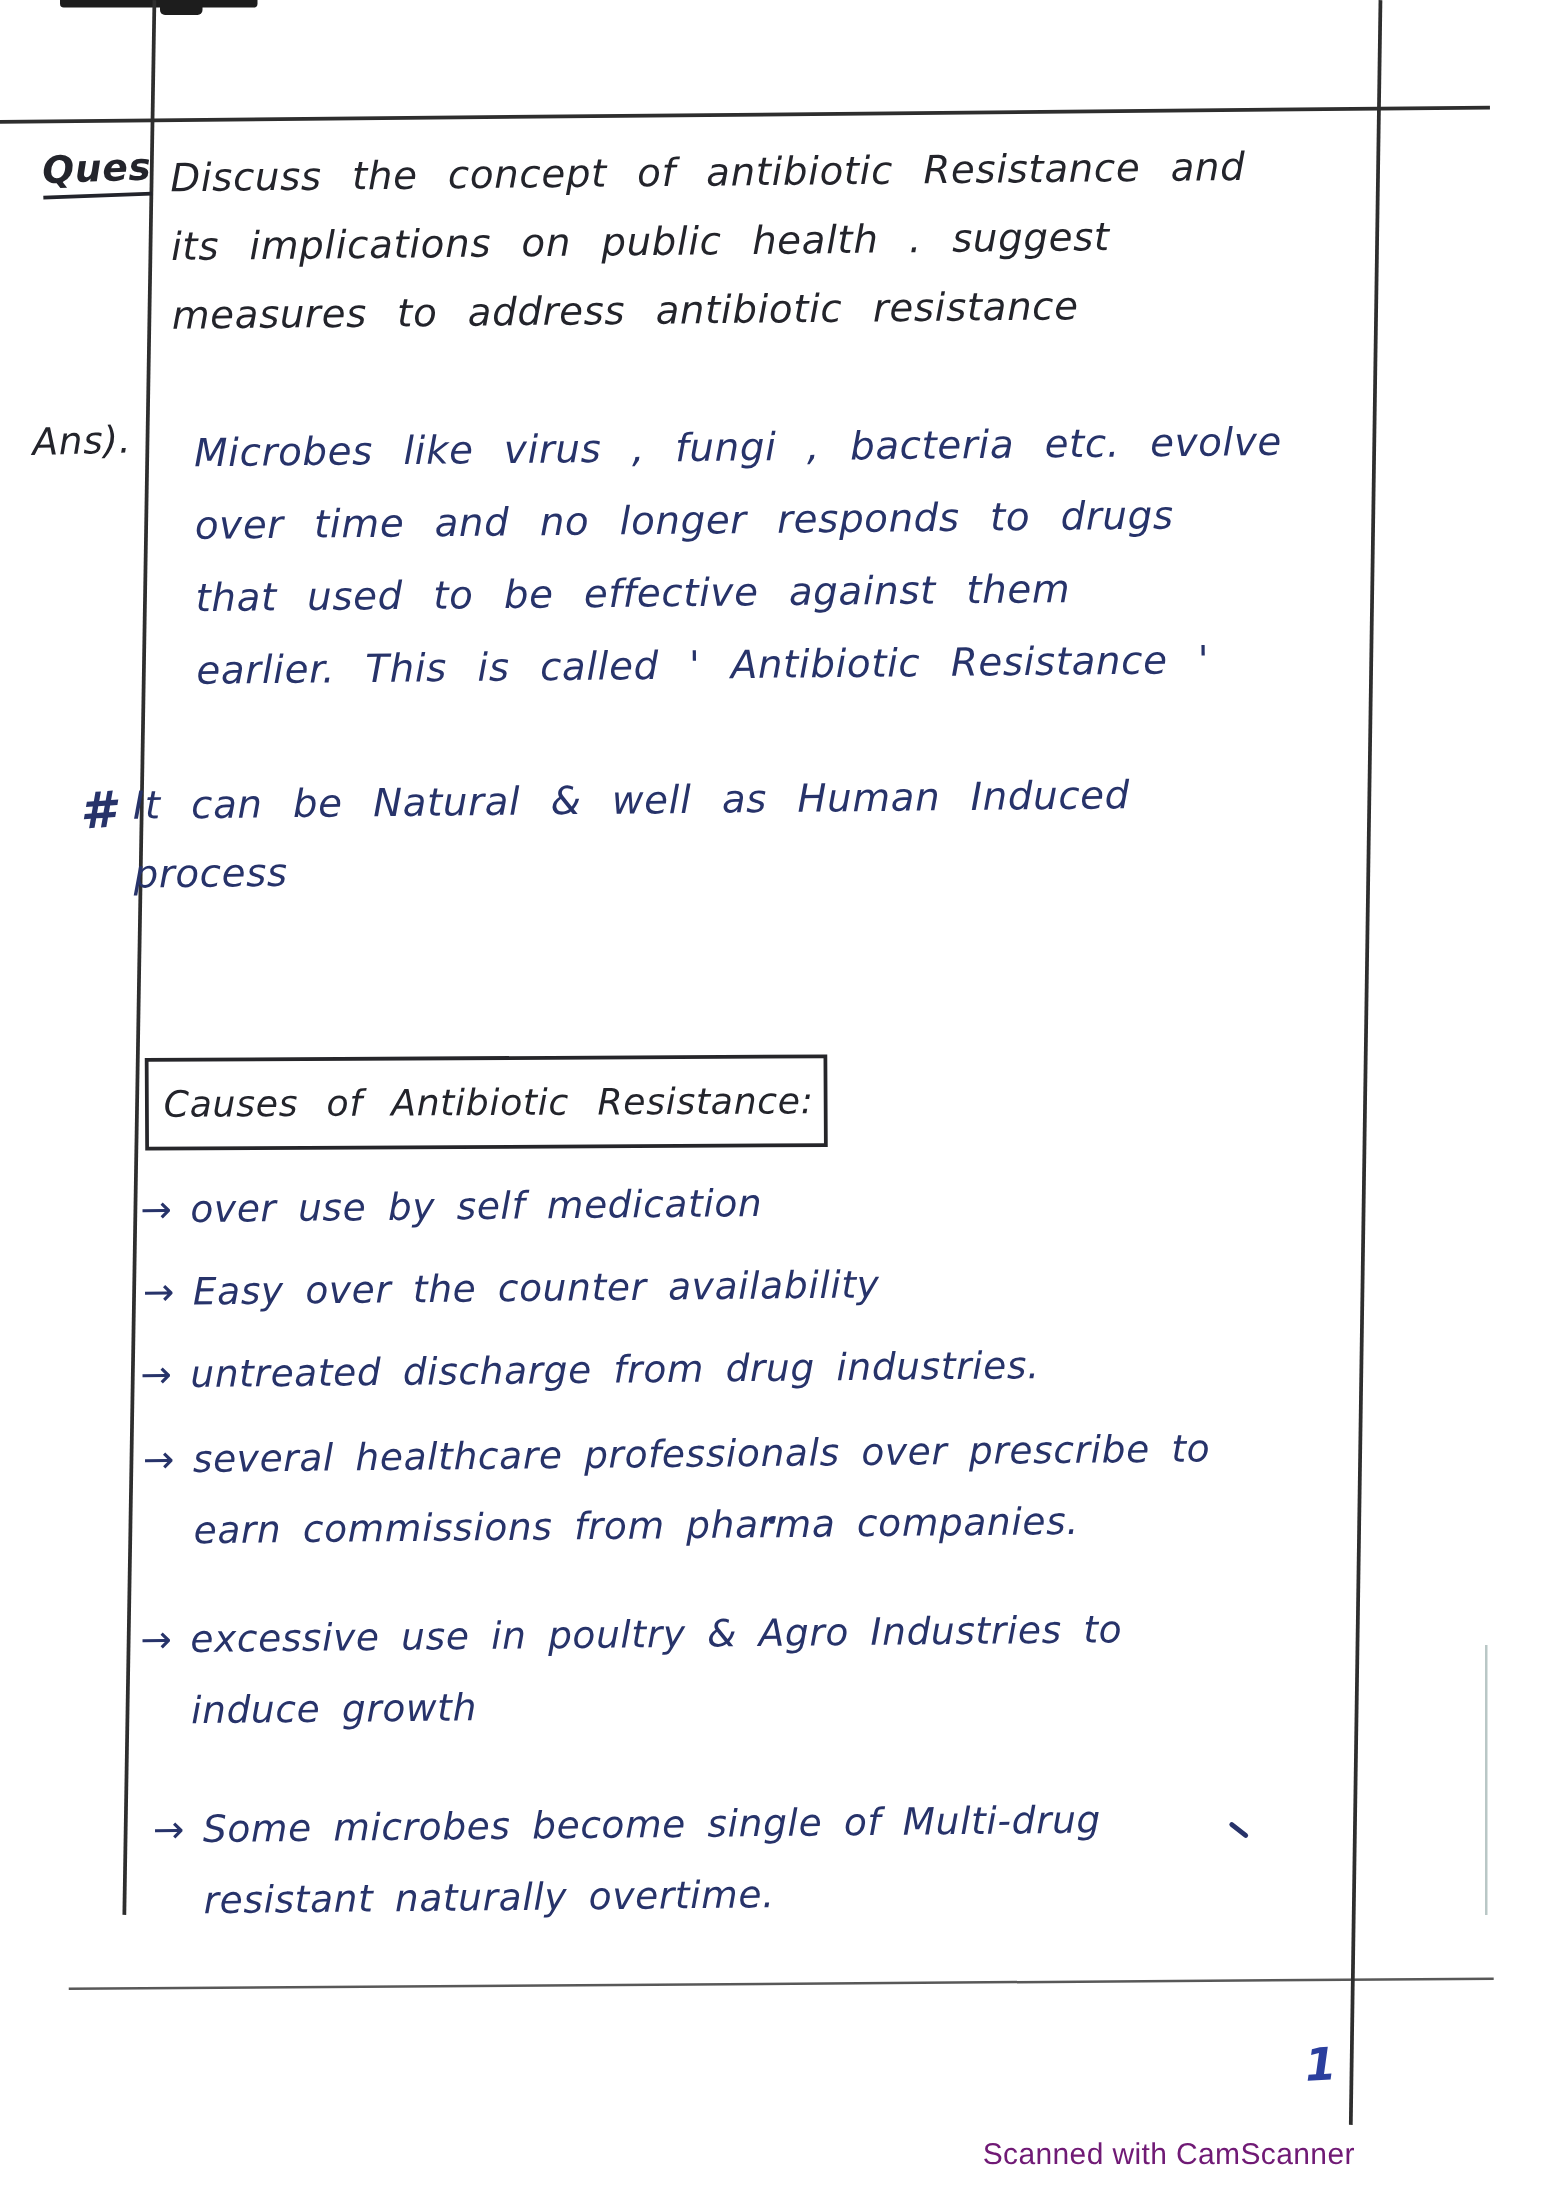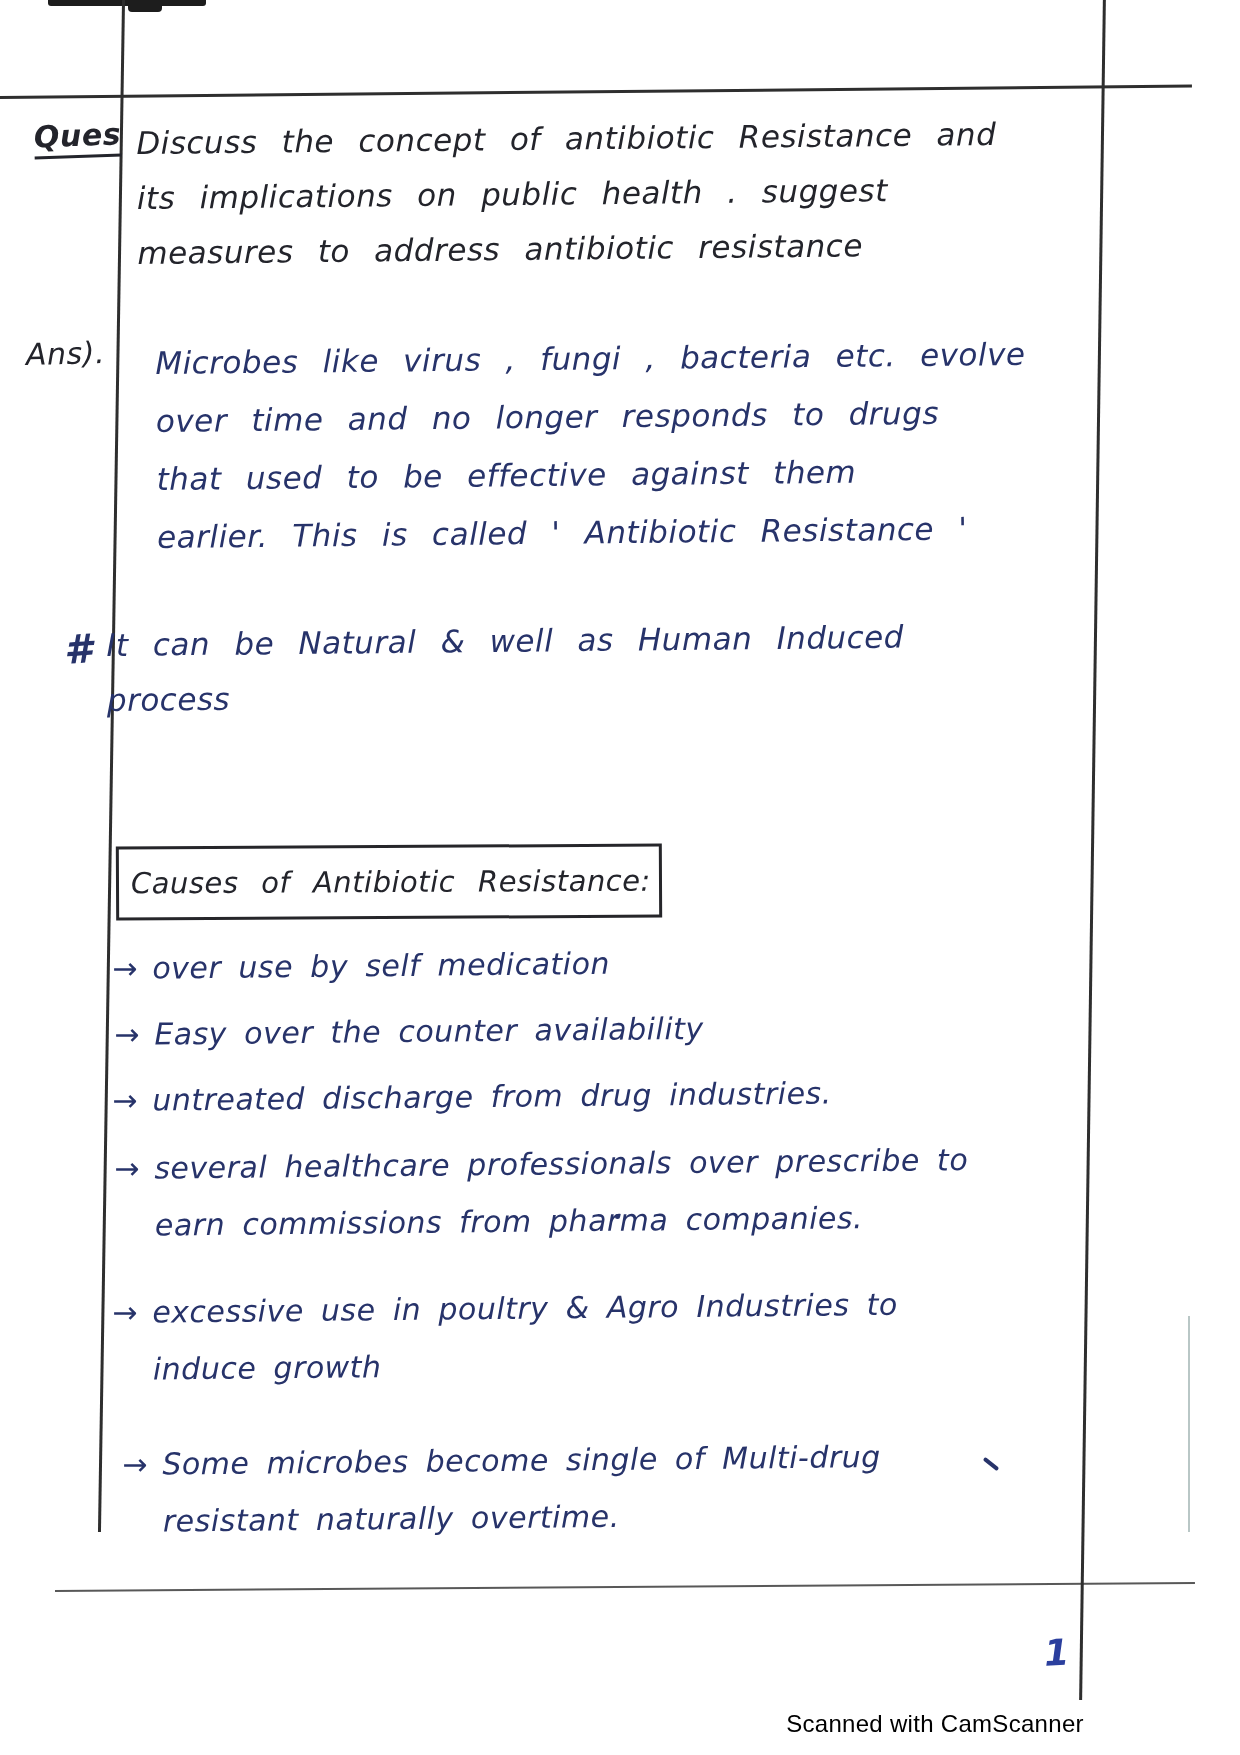--- a/index.html
+++ b/index.html
@@ -46,21 +46,21 @@
   .b1{top:940px;left:0;}
   .b2{top:1006px;left:2px;}
   .b3{top:1072px;left:0;}
   .b4{top:1140px;left:2px;}
   .b5{top:1284px;left:0;}
   .b6{top:1436px;left:10px;}
 
   .page-num{position:absolute;left:1044px;top:1632px;font-size:36px;font-weight:bold;
             color:#2b3f9e;transform:rotate(-3deg);}
   .footer-text{position:absolute;left:775px;top:1710px;width:320px;text-align:center;
-               font-family:"Liberation Sans",sans-serif;font-size:24px;color:#000000;
+               font-family:"Liberation Sans",sans-serif;font-size:24px;color:#701a75;
                letter-spacing:.3px;font-style:normal;}
 
   .stray-comma{position:absolute;left:982px;top:1462px;width:18px;height:4px;background:#27336a;
                border-radius:2px;transform:rotate(38deg);}
   .ink-dot{position:absolute;left:615px;top:1214px;width:5px;height:5px;background:#27336a;border-radius:50%;}
 </style>
 </head>
 <body>
 
 <div class="page">

